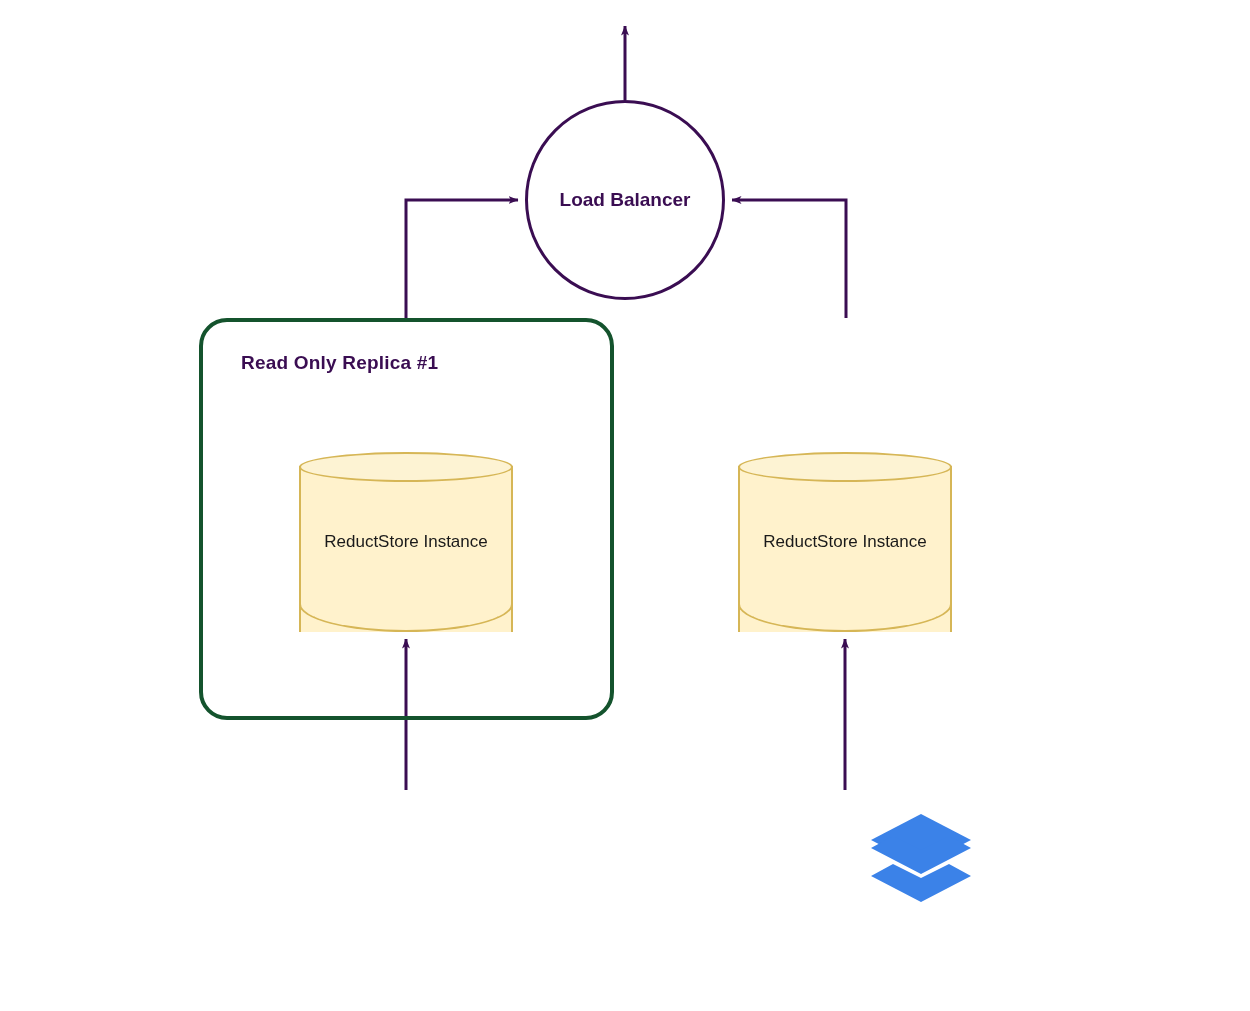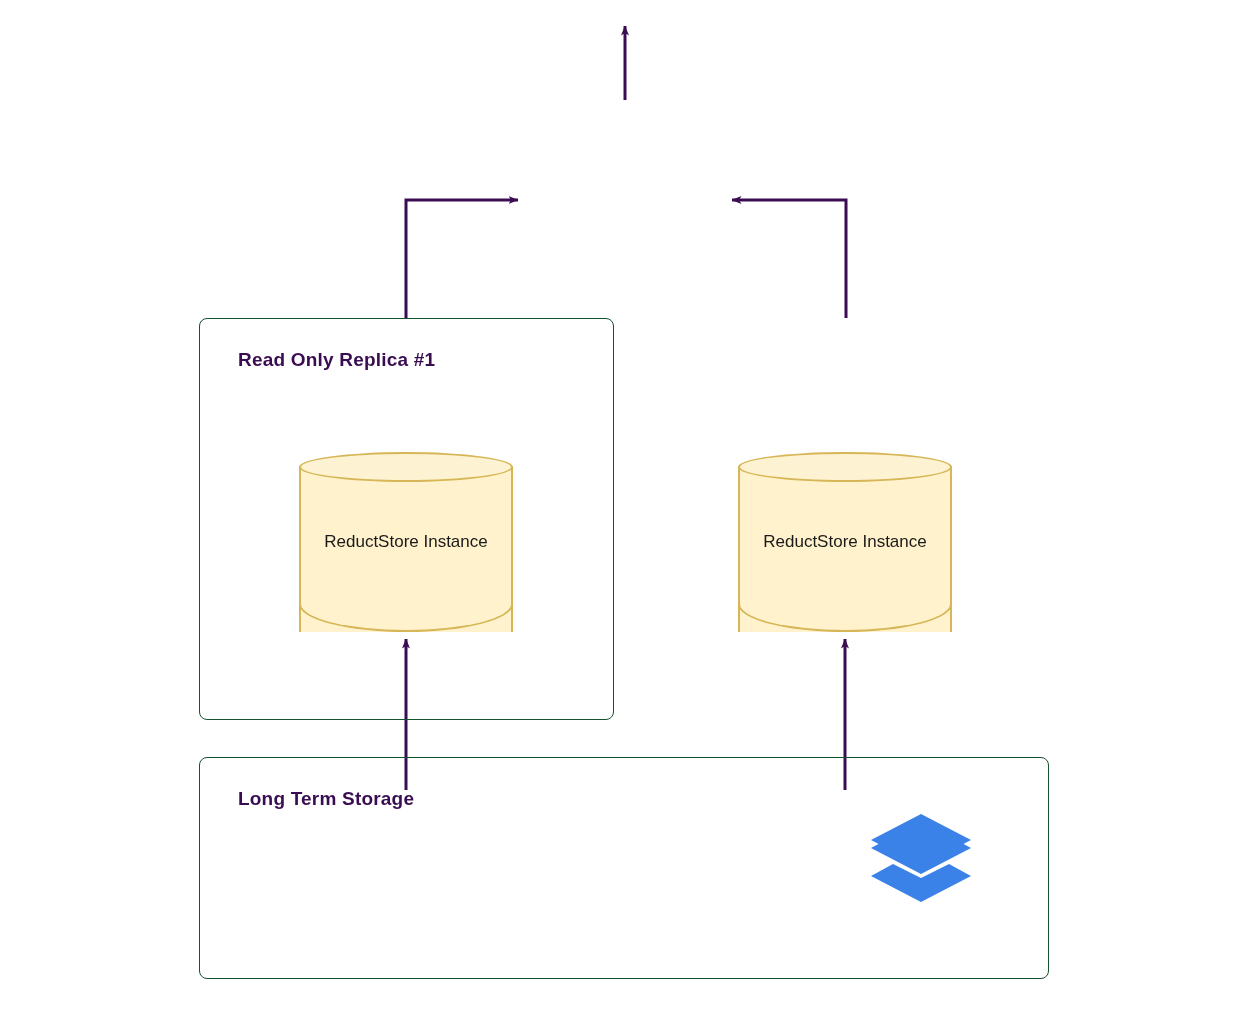--- a/index.html
+++ b/index.html
@@ -22,22 +22,22 @@
     left: 0;
     top: 0;
     width: 1250px;
     height: 1011px;
     pointer-events: none;
   }
 
   
   .group-box {
     position: absolute;
-    border: 1px solid #14532d;
-    border-radius: 8px;
+    border: 4px solid #14532d;
+    border-radius: 28px;
     background: transparent;
     box-sizing: border-box;
   }
   .group-title {
     position: absolute;
     top: 30px;
     font-size: 19px;
     font-weight: bold;
     color: #3a0d52;
     letter-spacing: 0.2px;
@@ -163,43 +163,43 @@
 
     <g>
       <path d="M406,790 L406,639" stroke="#3a0d52" stroke-width="3" fill="none" marker-end="url(#arrowhead)"></path>
     </g>
 
     <g>
       <path d="M845,790 L845,639" stroke="#3a0d52" stroke-width="3" fill="none" marker-end="url(#arrowhead)"></path>
     </g>
   </svg>
 
+  <div id="load-balancer">
+    <span class="lb-label">Load Balancer</span>
+  </div>
 
   <div id="replica1" class="group-box">
     <div class="group-title title-left">Read Only Replica #1</div>
   </div>
 
   <div id="cylinder1" class="cylinder">
     <div class="cyl-body"></div>
     <div class="cyl-bottom"></div>
     <div class="cyl-top"></div>
     <div class="cyl-label">ReductStore Instance</div>
   </div>
 
 
   <div id="cylinder2" class="cylinder">
     <div class="cyl-body"></div>
     <div class="cyl-bottom"></div>
     <div class="cyl-top"></div>
     <div class="cyl-label">ReductStore Instance</div>
   </div>
 
-  <div id="storage" class="group-box">
-    <div class="group-title title-left">Long Term Storage</div>
-  </div>
 
   <svg id="layers-icon" viewBox="0 0 102 92" width="102" height="92" xmlns="http://www.w3.org/2000/svg">
     <polygon points="51,2 101,28 51,54 1,28" fill="#3b82e8"></polygon>
     <polygon points="51,38 79,24 101,36 51,62 1,36 23,24" fill="#3b82e8"></polygon>
     <polygon points="51,66 79,52 101,64 51,90 1,64 23,52" fill="#3b82e8"></polygon>
   </svg>
 
 </div>
 
 </body></html>

